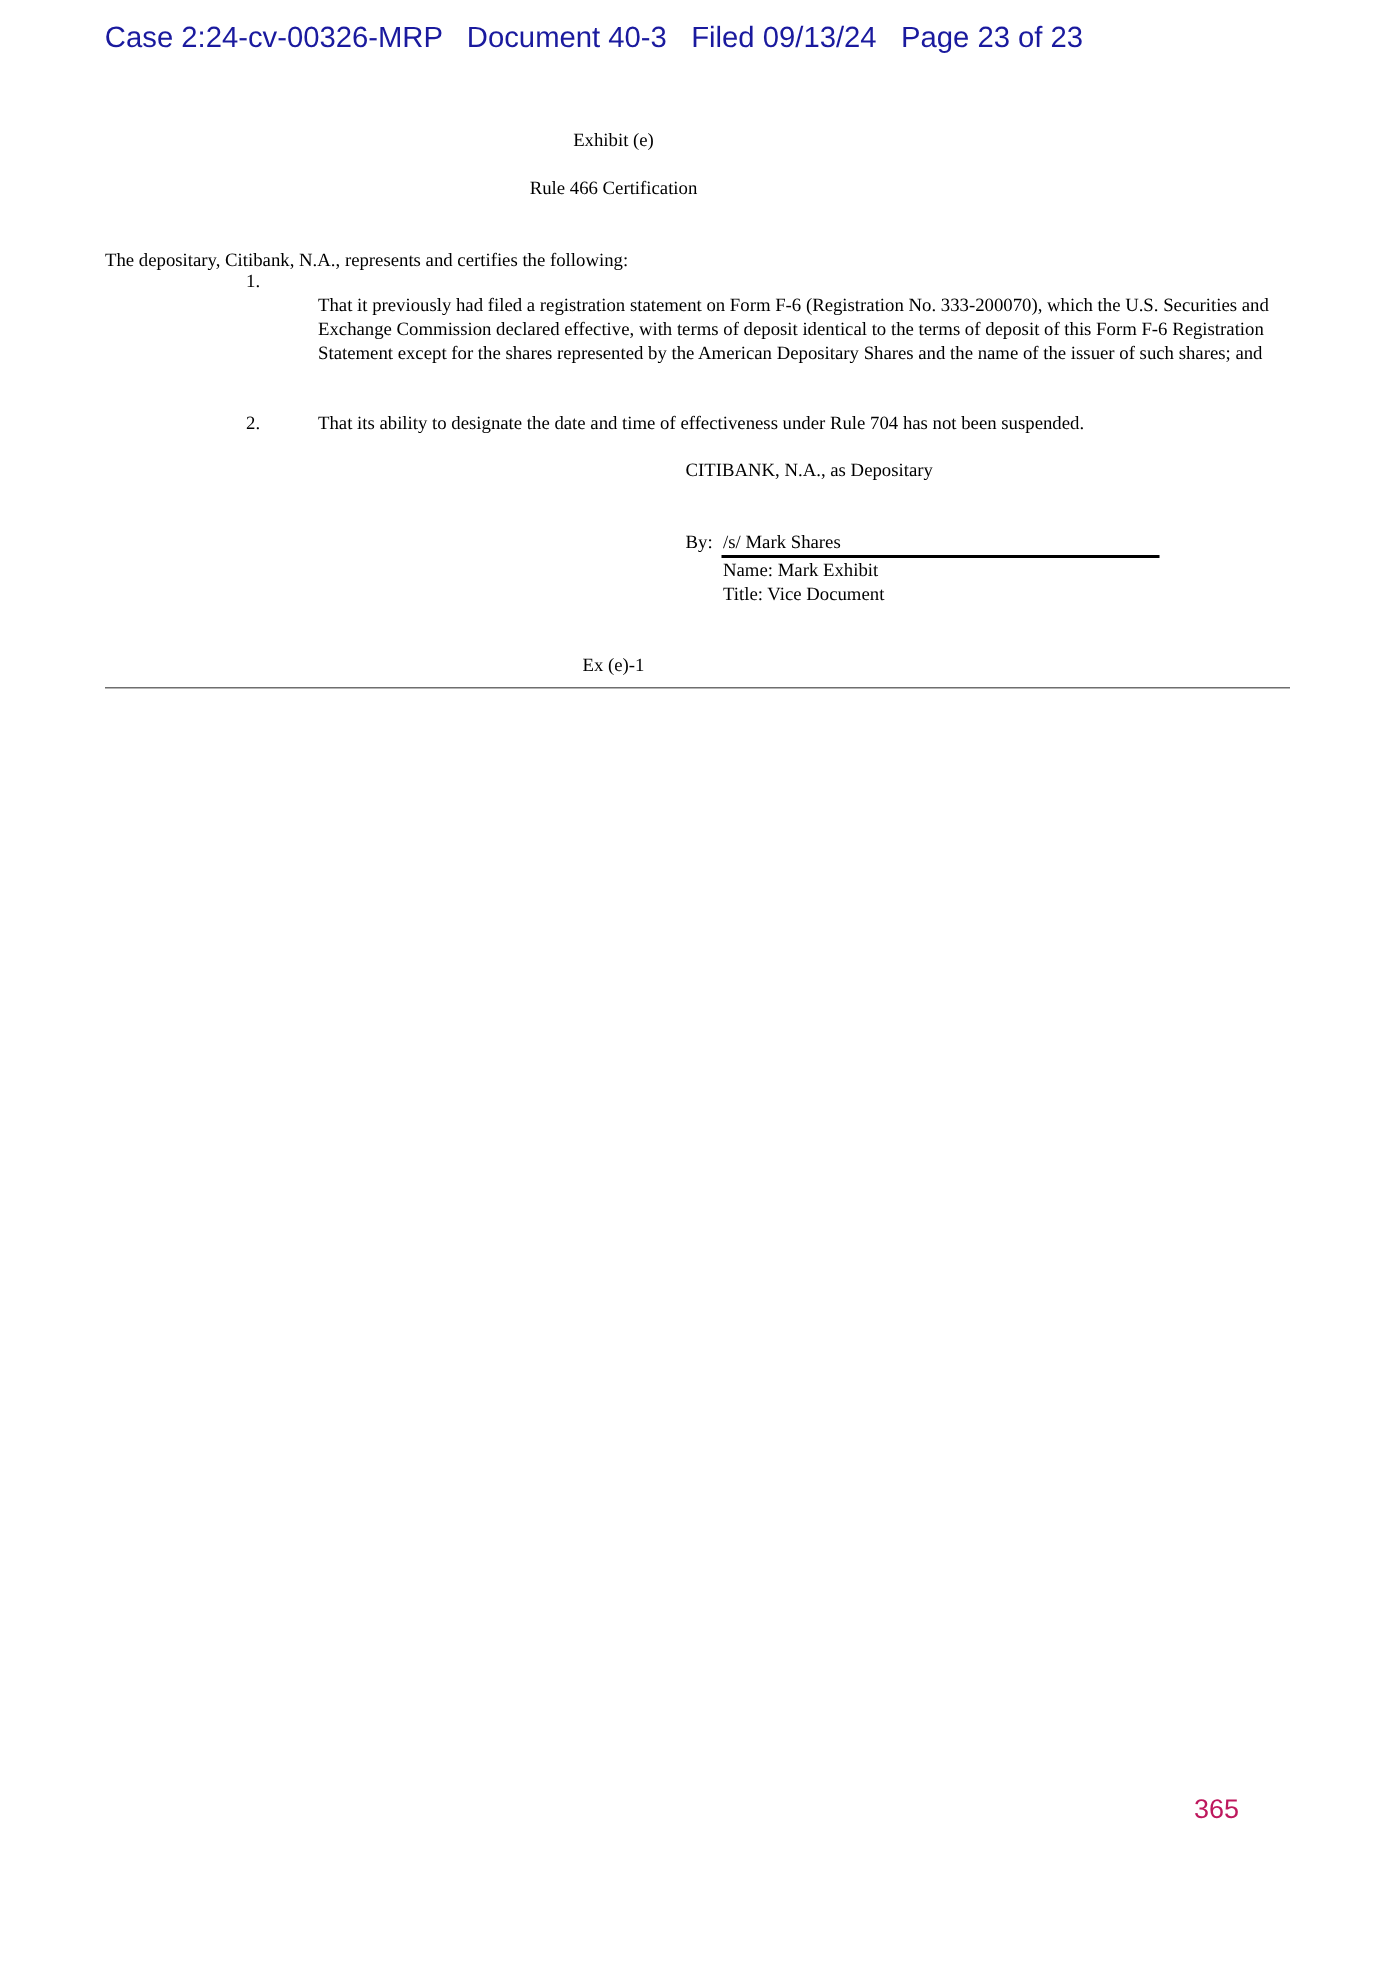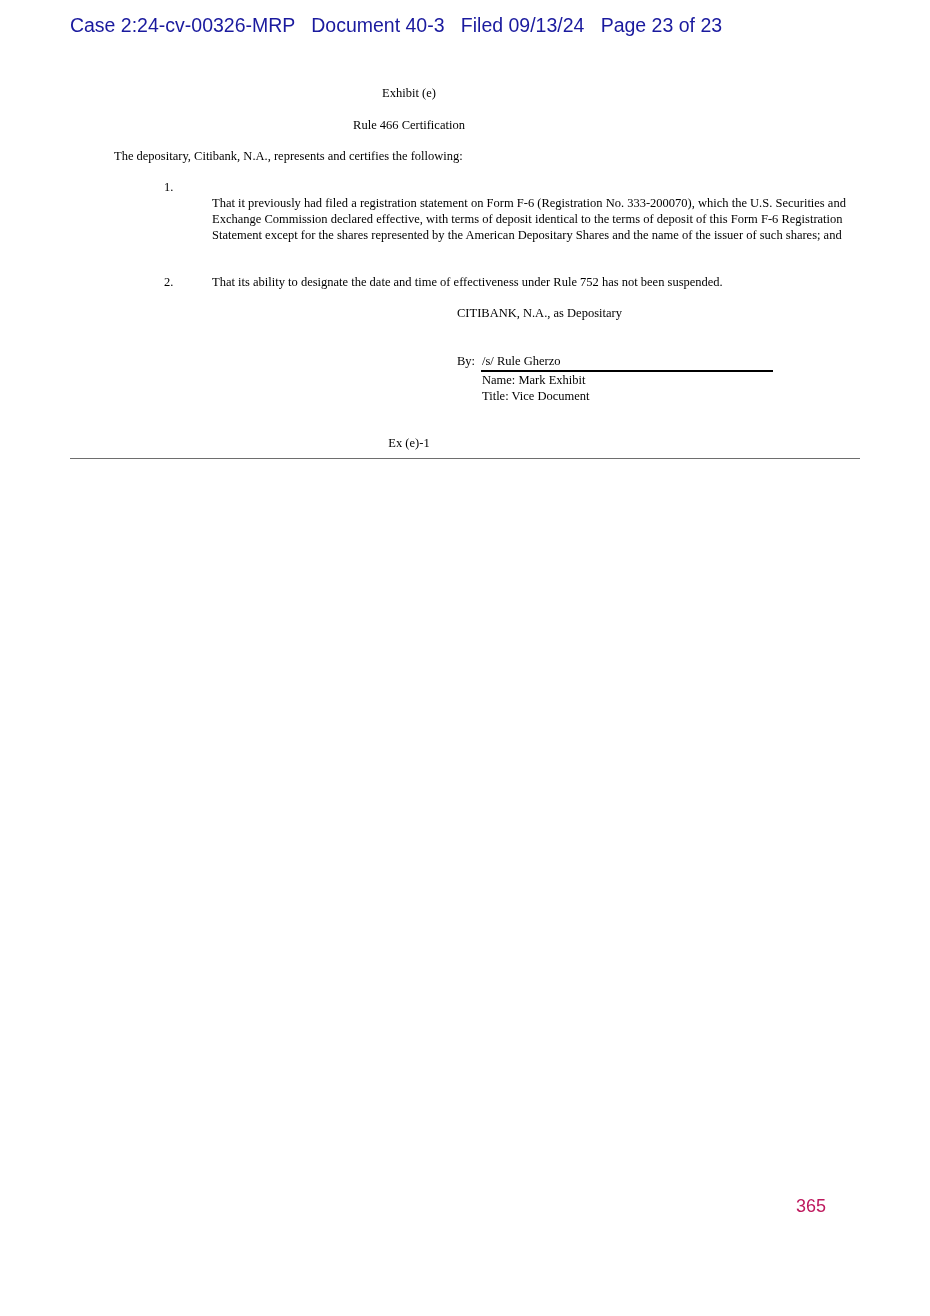--- a/index.html
+++ b/index.html
@@ -70,37 +70,37 @@
   </style>
 </head>
 <body>
 
 <div class="abs header-stamp">Case 2:24-cv-00326-MRP   Document 40-3   Filed 09/13/24   Page 23 of 23</div>
 
 <div class="abs center-line" style="top: 86px;">Exhibit (e)</div>
 
 <div class="abs center-line" style="top: 118px;">Rule 466 Certification</div>
 
-<div class="abs body-text" style="left: 70px; top: 149px; margin-left: 44px;">The depositary, Citibank, N.A., represents and certifies the following:</div>
+<div class="abs body-text" style="left: 70px; top: 166px;">The depositary, Citibank, N.A., represents and certifies the following:</div>
 
 <div>
   <div>
     <div class="abs list-num" style="left: 164px; top: 180px;">1.</div>
     <div class="abs para" style="top: 196px;">That it previously had filed a registration statement on Form F-6 (Registration No. 333-200070), which the U.S. Securities and Exchange Commission declared effective, with terms of deposit identical to the terms of deposit of this Form F-6 Registration Statement except for the shares represented by the American Depositary Shares and the name of the issuer of such shares; and</div>
   </div>
   <div>
     <div class="abs list-num" style="left: 164px; top: 275px;">2.</div>
-    <div class="abs para" style="top: 275px;">That its ability to designate the date and time of effectiveness under Rule 752 has not been suspended.</div>
+    <div class="abs para" style="top: 275px;">That its ability to designate the date and time of effectiveness under Rule 704 has not been suspended.</div>
   </div>
 </div>
 
 <div>
   <div class="abs body-text" style="left: 457px; top: 306px;">CITIBANK, N.A., as Depositary</div>
   <div class="abs body-text" style="left: 457px; top: 354px;">By:</div>
-  <div class="abs body-text" style="left: 482px; top: 354px;">/s/ Rule Gherzo</div>
+  <div class="abs body-text" style="left: 482px; top: 354px;">/s/ Mark Shares</div>
   <div class="abs sig-line"></div>
   <div class="abs body-text" style="left: 482px; top: 373px;">Name: Mark Exhibit</div>
   <div class="abs body-text" style="left: 482px; top: 389px;">Title: Vice Document</div>
 </div>
 
 <div class="abs center-line" style="top: 436px;">Ex (e)-1</div>
 
 <div class="abs footer-rule"></div>
 
 <div class="abs page-number">365</div>

